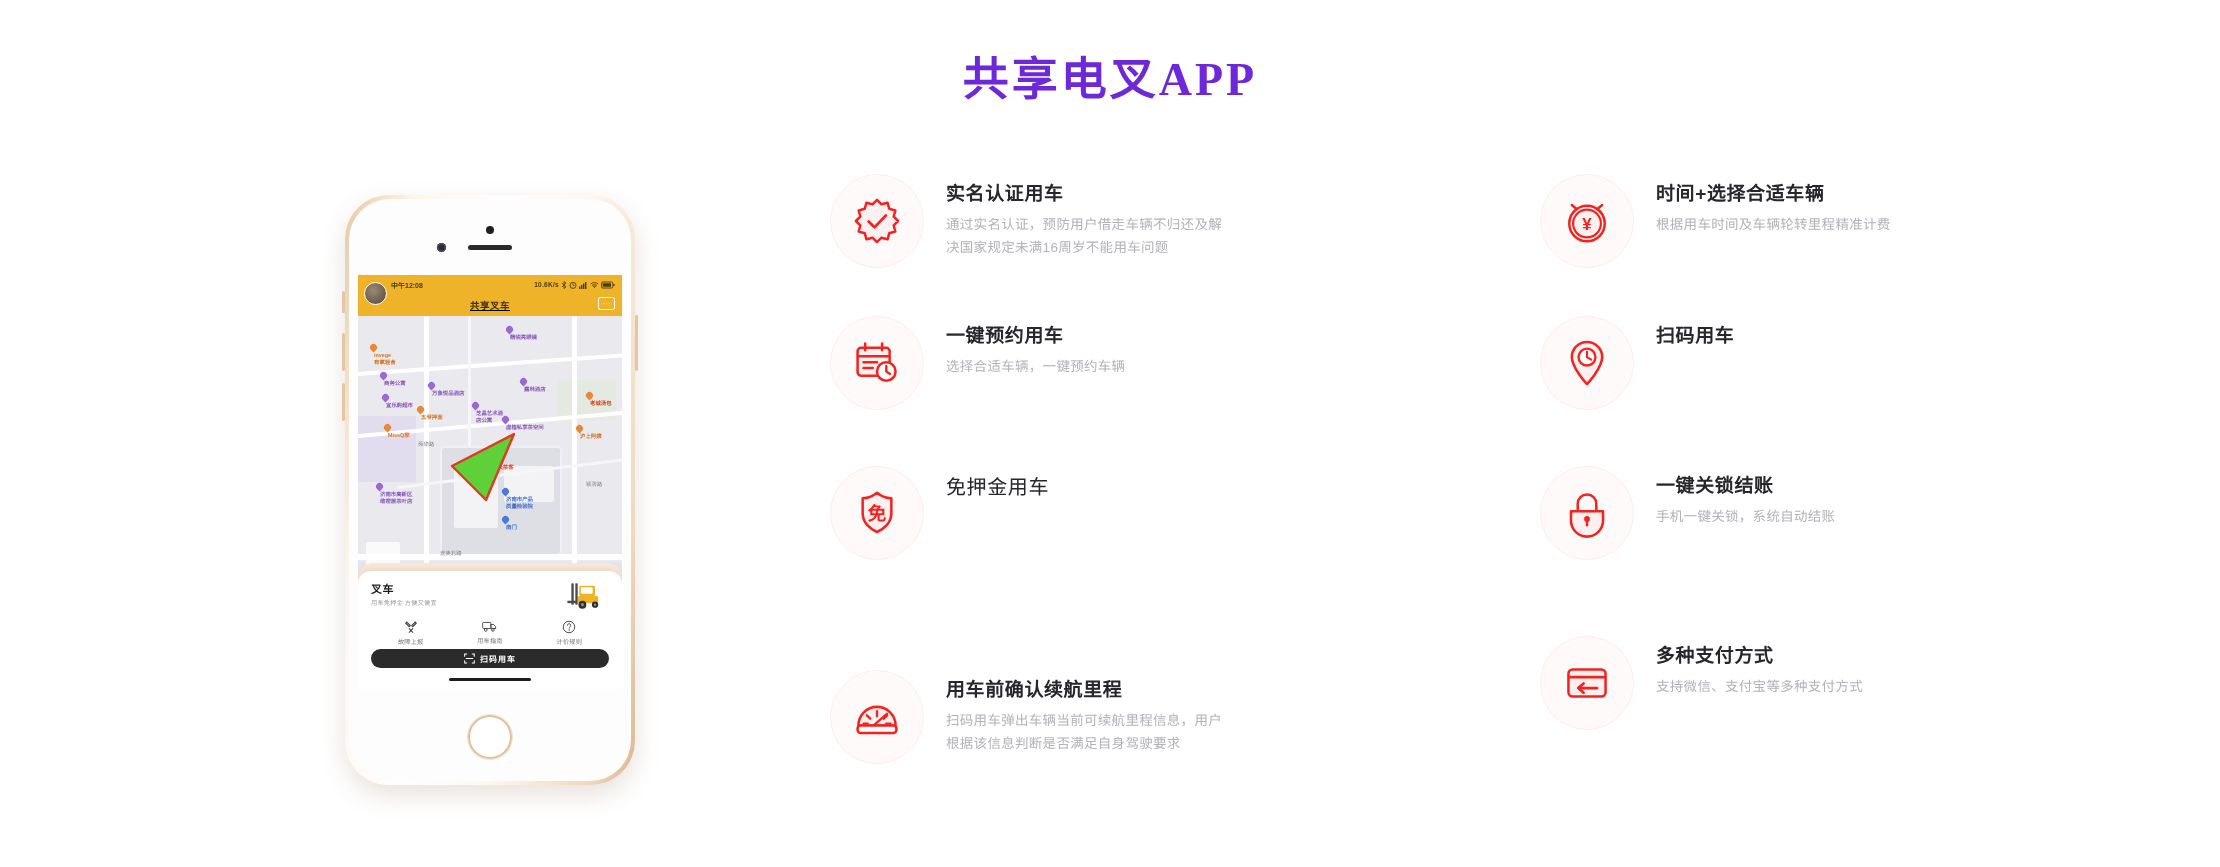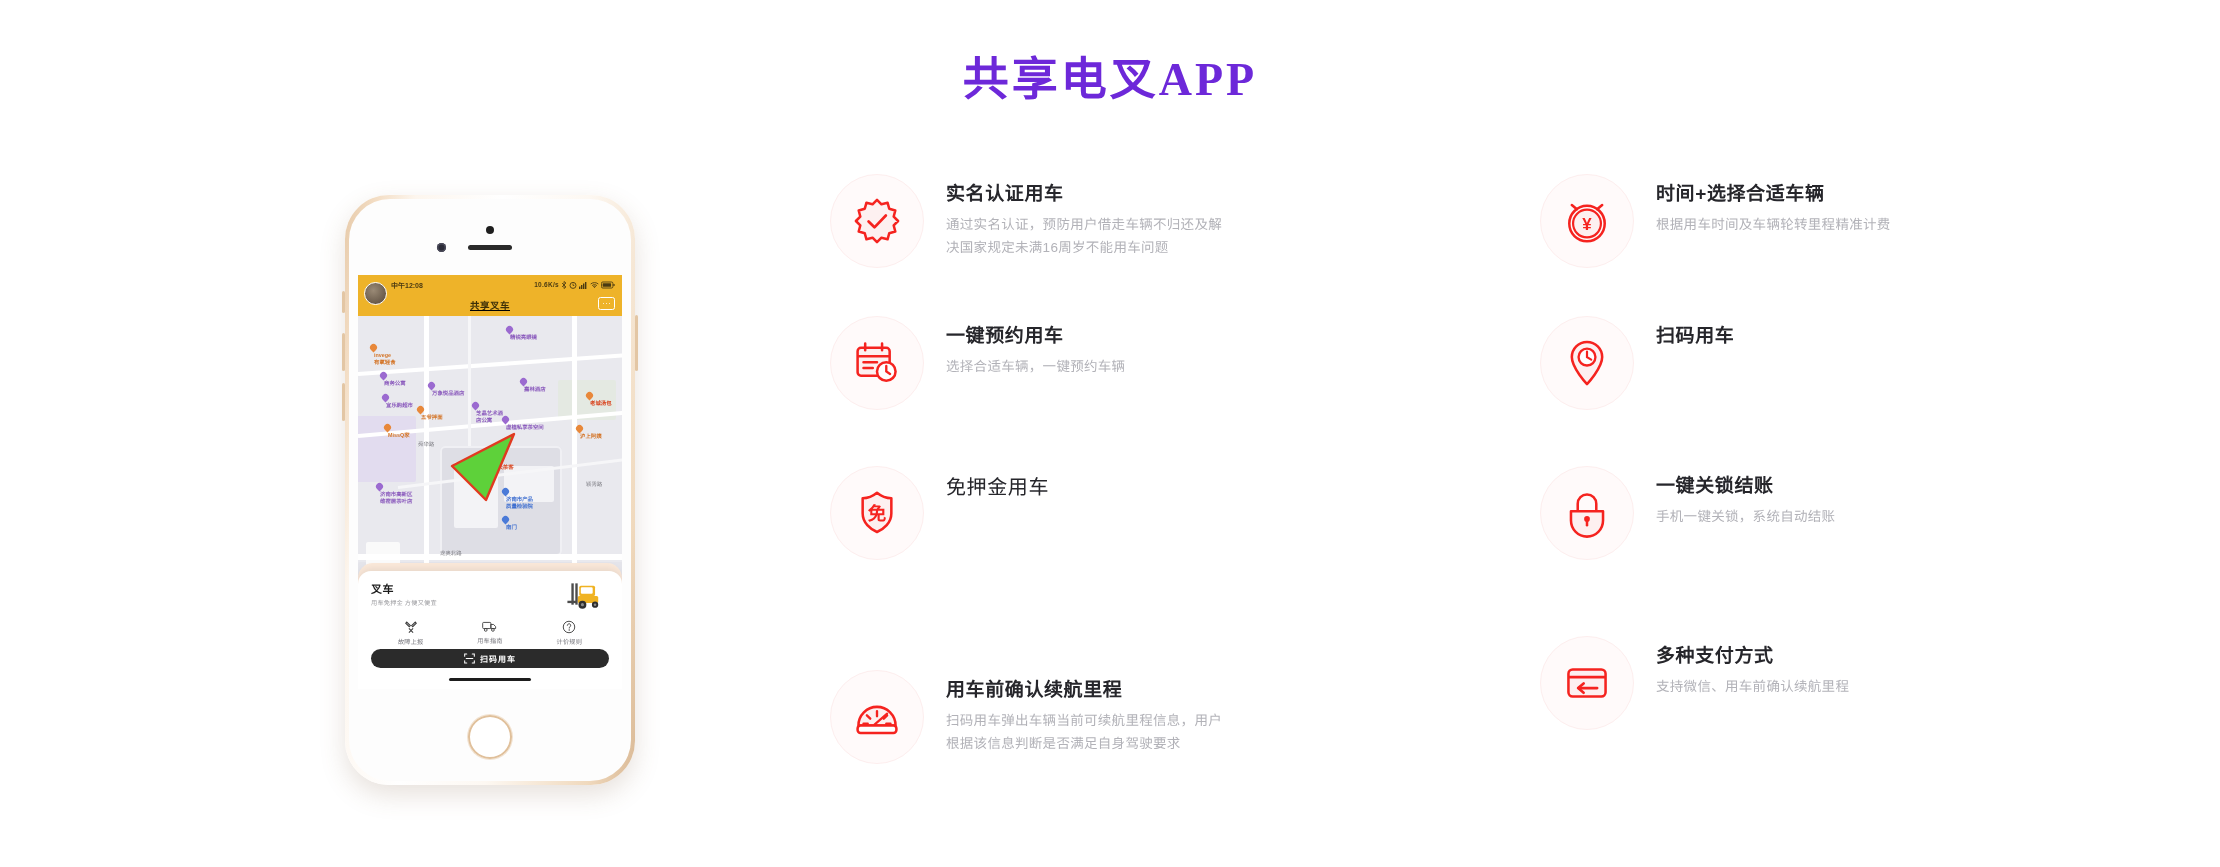--- a/index.html
+++ b/index.html
@@ -550,19 +550,19 @@
           <div class="f-icon">
             <svg width="54" height="54" viewBox="0 0 64 64">
               <rect x="10" y="16" width="44" height="32" rx="5" fill="#fdf0f0" stroke="#f5231f" stroke-width="3"></rect>
         <path d="M10 25h44" stroke="#f5231f" stroke-width="3.4"></path>
         <path d="M44 38H22" stroke="#f5231f" stroke-width="3.2" stroke-linecap="round"></path>
         <path d="M28 32.5L21.5 38l6.5 5.5" fill="none" stroke="#f5231f" stroke-width="3.2" stroke-linecap="round" stroke-linejoin="round"></path>
             </svg>
           </div>
           <div class="f-text">
             <div class="f-title">多种支付方式</div>
-            <div class="f-desc">支持微信、用车前确认续航里程</div>
+            <div class="f-desc">支持微信、支付宝等多种支付方式</div>
           </div>
         </div>
       </div>
   </div>
 
 </div>
 
 </body></html>

